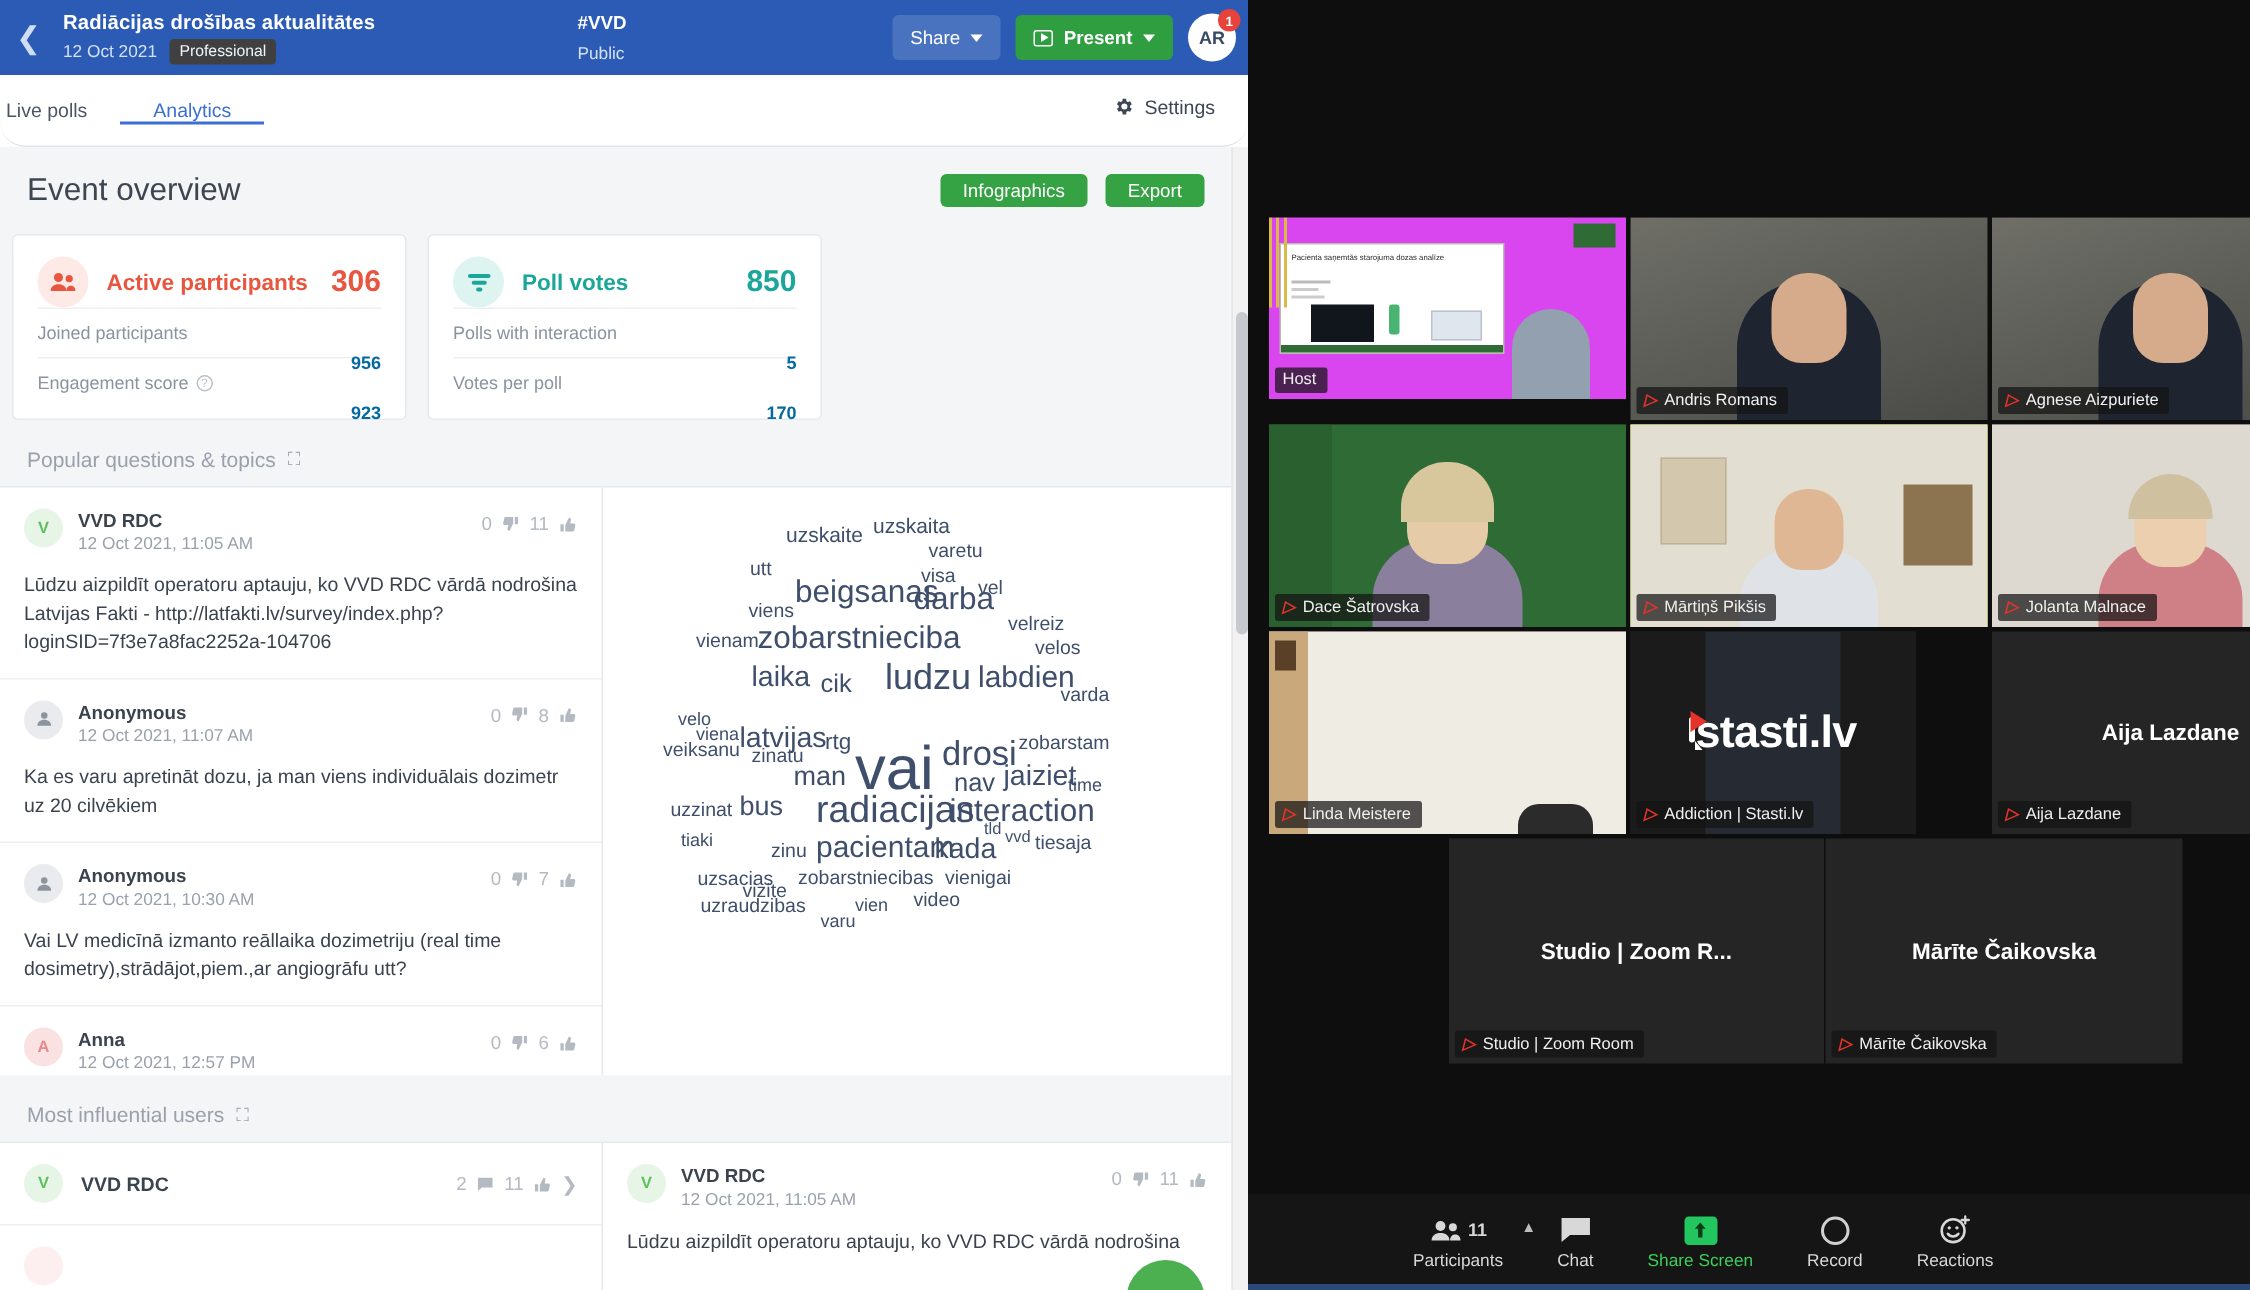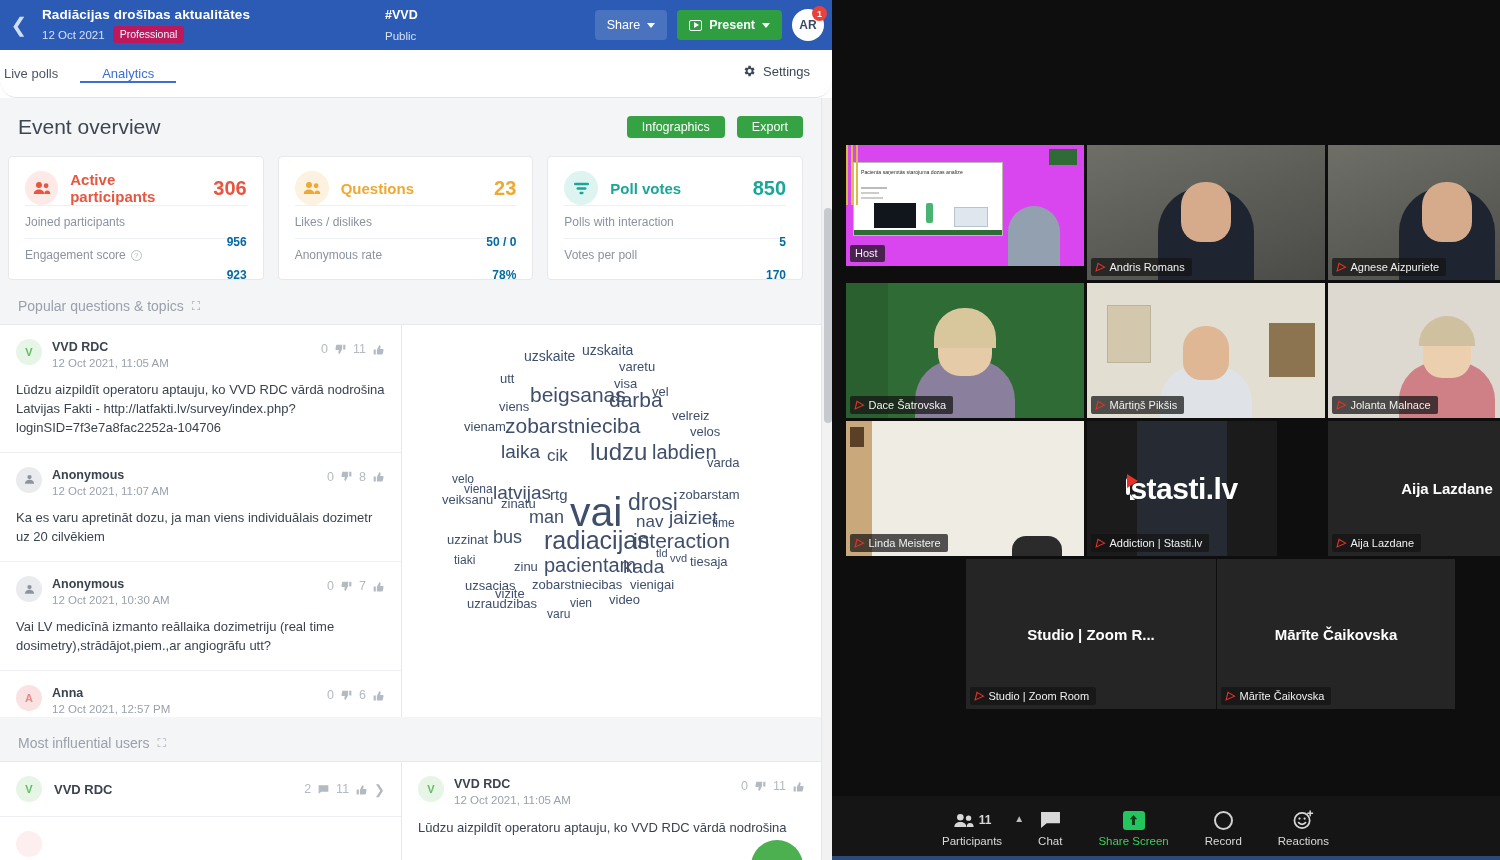--- a/index.html
+++ b/index.html
@@ -29,21 +29,21 @@
     width: 34px; height: 50px;
     display: flex; align-items: center; justify-content: center;
     color: #cfddf5; font-size: 20px; cursor: pointer;
     margin-left: 2px;
   }
   .ev-title-wrap { margin-left: 6px; }
   .ev-title { color: #fff; font-size: 13.5px; font-weight: bold; letter-spacing: .1px; }
   .ev-sub { display: flex; align-items: center; gap: 8px; margin-top: 4px; }
   .ev-date { color: #d5e1f6; font-size: 11.5px; }
   .ev-plan {
-    background: #be185d; color: #eef3fc; font-size: 10.5px;
+    background: #404040; color: #eef3fc; font-size: 10.5px;
     padding: 2px 7px 3px; border-radius: 3px;
   }
   .ev-hash { position: absolute; left: 385px; top: 8px; }
   .ev-hash .h1 { color: #fff; font-size: 12.5px; font-weight: bold; }
   .ev-hash .h2 { color: #d5e1f6; font-size: 11.5px; margin-top: 8px; }
   .hdr-right {
     position: absolute; right: 8px; top: 0; height: 50px;
     display: flex; align-items: center; gap: 10px;
   }
   .btn-share {
@@ -317,42 +317,20 @@
               <span>Joined participants</span>
               <b>956</b>
             </div>
             <div class="c-row">
               <span>Engagement score</span>
               <span class="qmark">?</span>
               <b>923</b>
             </div>
           </div>
 
-          <div class="card">
-            <div class="card-top">
-              <div class="c-ico bg-amber">
-                <svg width="18" height="14" viewBox="0 0 24 18">
-                    <circle cx="8" cy="5" r="4" fill="#efa832"></circle>
-                    <circle cx="17.5" cy="6" r="3.2" fill="#efa832"></circle>
-                    <path d="M1 17c0-3.9 3.1-6 7-6s7 2.1 7 6z" fill="#efa832"></path>
-                    <path d="M15 17c0-2.6 1.3-4.6 4-4.6s4 2 4 4.6z" fill="#efa832"></path>
-                  </svg>
-              </div>
-              <div class="c-label c-amber">Questions</div>
-              <div class="c-val c-amber">23</div>
-            </div>
-            <div class="c-row">
-              <span>Likes / dislikes</span>
-              <b>50 / 0</b>
-            </div>
-            <div class="c-row">
-              <span>Anonymous rate</span>
-              <b>78%</b>
-            </div>
-          </div>
 
           <div class="card">
             <div class="card-top">
               <div class="c-ico bg-teal">
                 <svg width="17" height="15" viewBox="0 0 20 18">
                     <rect x="1" y="2" width="18" height="3.2" rx="1.6" fill="#1aa698"></rect>
                     <rect x="4" y="7.4" width="12" height="3.2" rx="1.6" fill="#1aa698"></rect>
                     <rect x="7.5" y="12.8" width="5" height="3.2" rx="1.6" fill="#1aa698"></rect>
                   </svg>
               </div>

